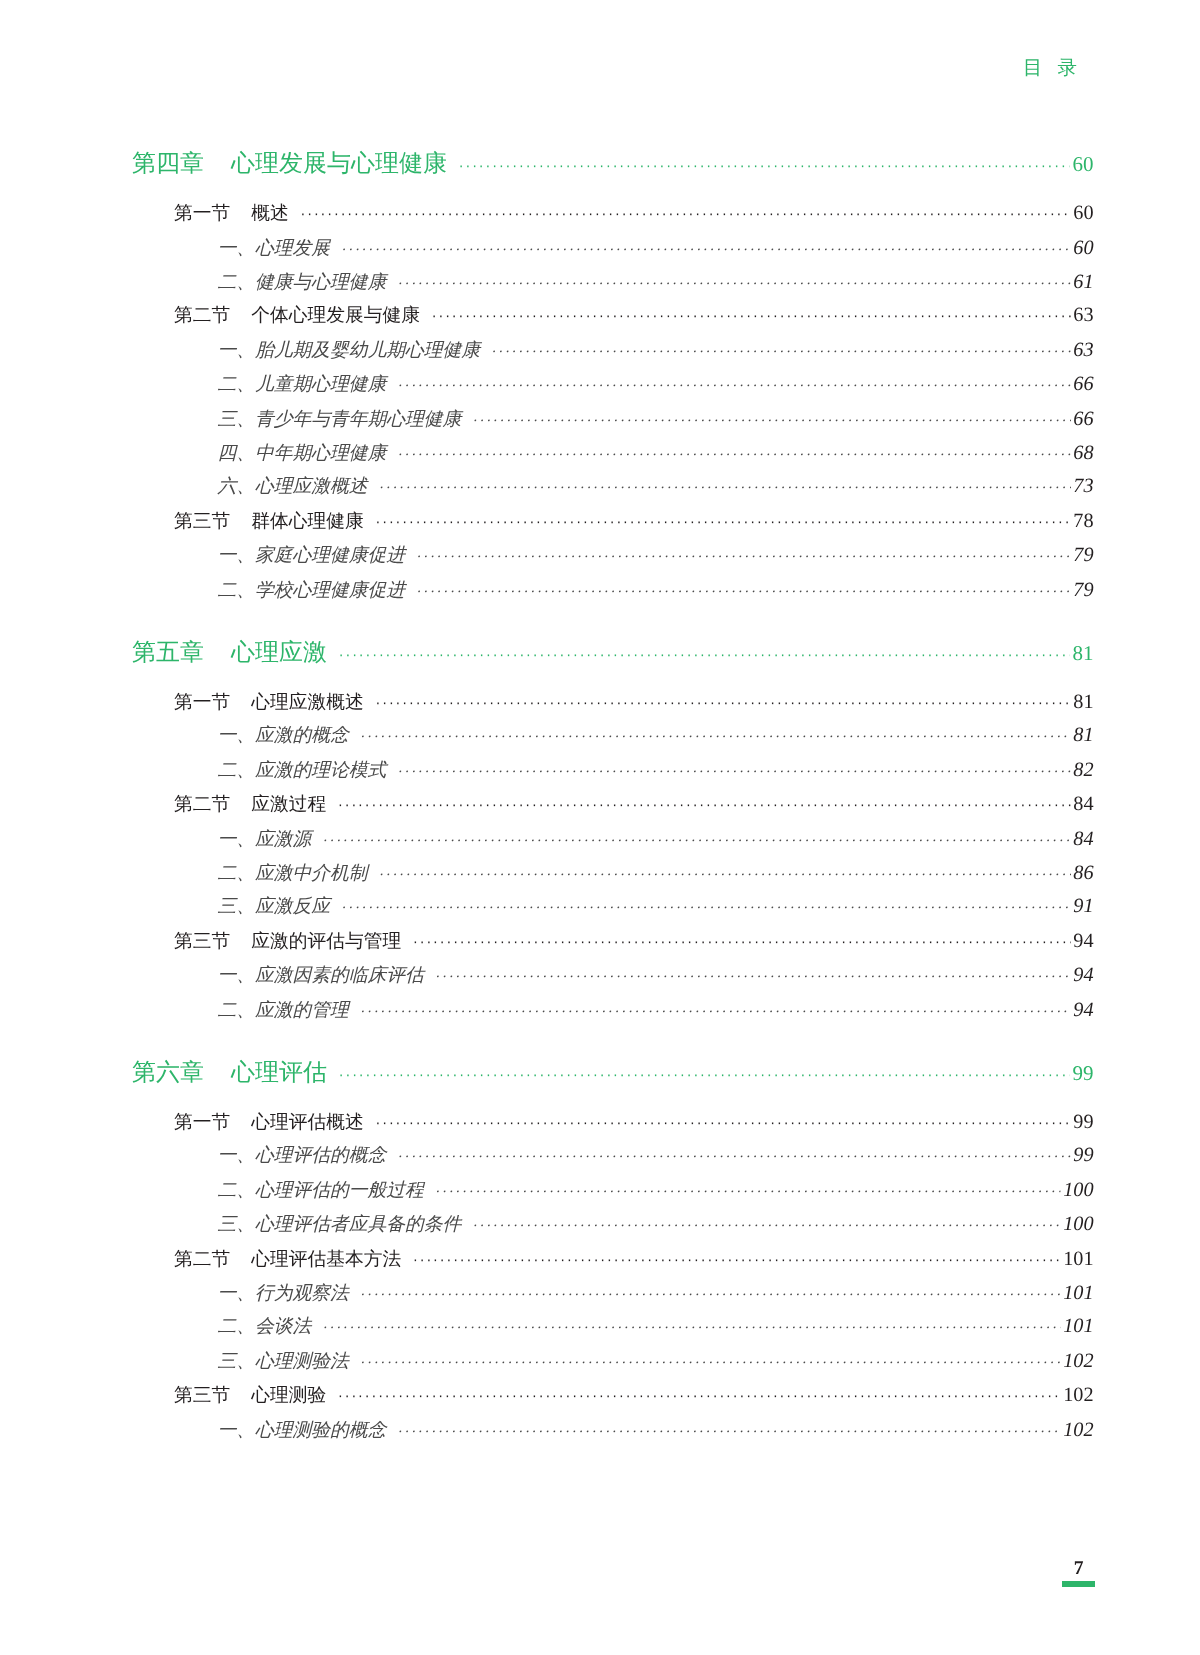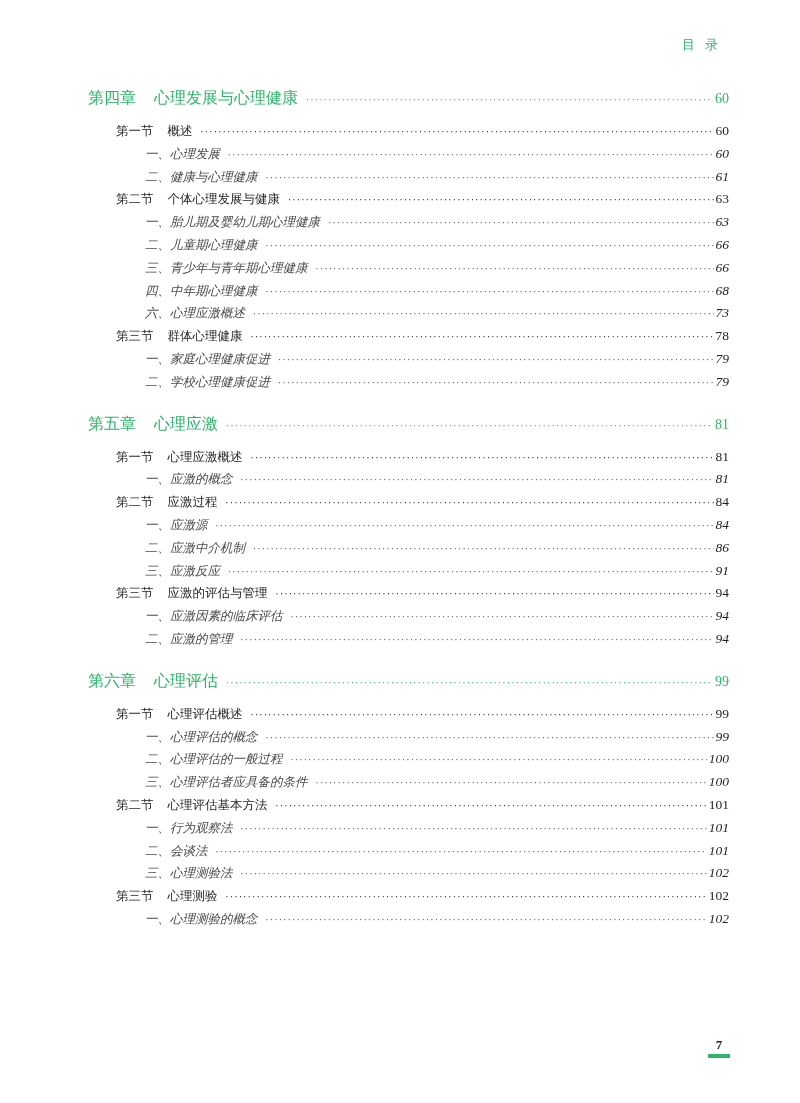--- a/index.html
+++ b/index.html
@@ -6,21 +6,21 @@
   body { width: 800px; height: 1103px; position: relative; overflow: hidden;
          font-family: "DejaVu Sans", "Liberation Sans", sans-serif; color: #231f20; }
   .header-title { position: absolute; top: 36px; right: 72px; font-size: 13px; color: #2db56a;
                   letter-spacing: 10px; font-family: "DejaVu Serif", serif; }
   .toc { position: absolute; left: 88px; top: 88px; width: 641px; }
   .row { display: flex; align-items: baseline; white-space: nowrap; }
   .row .label { flex: 0 0 auto; }
   .row .dots { flex: 1 1 auto; overflow: hidden; margin: 0 2px 0 8px; letter-spacing: 1.6px; font-size: 9px; }
   .row .dots::after { content: "··························································································································································"; }
   .row .page { flex: 0 0 auto; font-family: "Liberation Serif", "DejaVu Serif", serif; }
-  .chapter { color: #2db56a; font-size: 16px; height: 26px; margin-bottom: 9px; }
+  .chapter { color: #2db56a; font-size: 16px; height: 26px; margin-bottom: 9px; margin-top: 11px; }
   .chapter .page { font-size: 14px; }
   .chapter .gap { display: inline-block; width: 18px; }
   .section { font-size: 12.5px; height: 22.8px; padding-left: 28px; font-weight: 500; }
   .section .gap { display: inline-block; width: 14px; }
   .item { font-size: 12.5px; height: 22.8px; padding-left: 57px; color: #4a4a4a; font-family: "DejaVu Serif", serif; font-style: italic; }
   .section .page, .item .page { font-size: 13.5px; color: #231f20; }
   .chapter-block { margin-bottom: 17px; }
   .footer-page { position: absolute; top: 1037px; left: 708px; width: 22px; text-align: center;
                  font-family: "Liberation Serif", serif; font-weight: bold; font-size: 13px; color: #231f20; }
   .footer-bar { position: absolute; top: 1054px; left: 708px; width: 22px; height: 4px; background: #2db56a; }
@@ -109,20 +109,25 @@
     <div class="row section">
         <span class="label"><span>第一节</span><span class="gap"></span><span>心理应激概述</span></span>
         <span class="dots"></span>
         <span class="page">81</span>
       </div>
     <div class="row item">
         <span class="label">一、应激的概念</span>
         <span class="dots"></span>
         <span class="page">81</span>
       </div>
+    <div class="row item">
+        <span class="label">二、应激的理论模式</span>
+        <span class="dots"></span>
+        <span class="page">82</span>
+      </div>
     <div class="row section">
         <span class="label"><span>第二节</span><span class="gap"></span><span>应激过程</span></span>
         <span class="dots"></span>
         <span class="page">84</span>
       </div>
     <div class="row item">
         <span class="label">一、应激源</span>
         <span class="dots"></span>
         <span class="page">84</span>
       </div>

